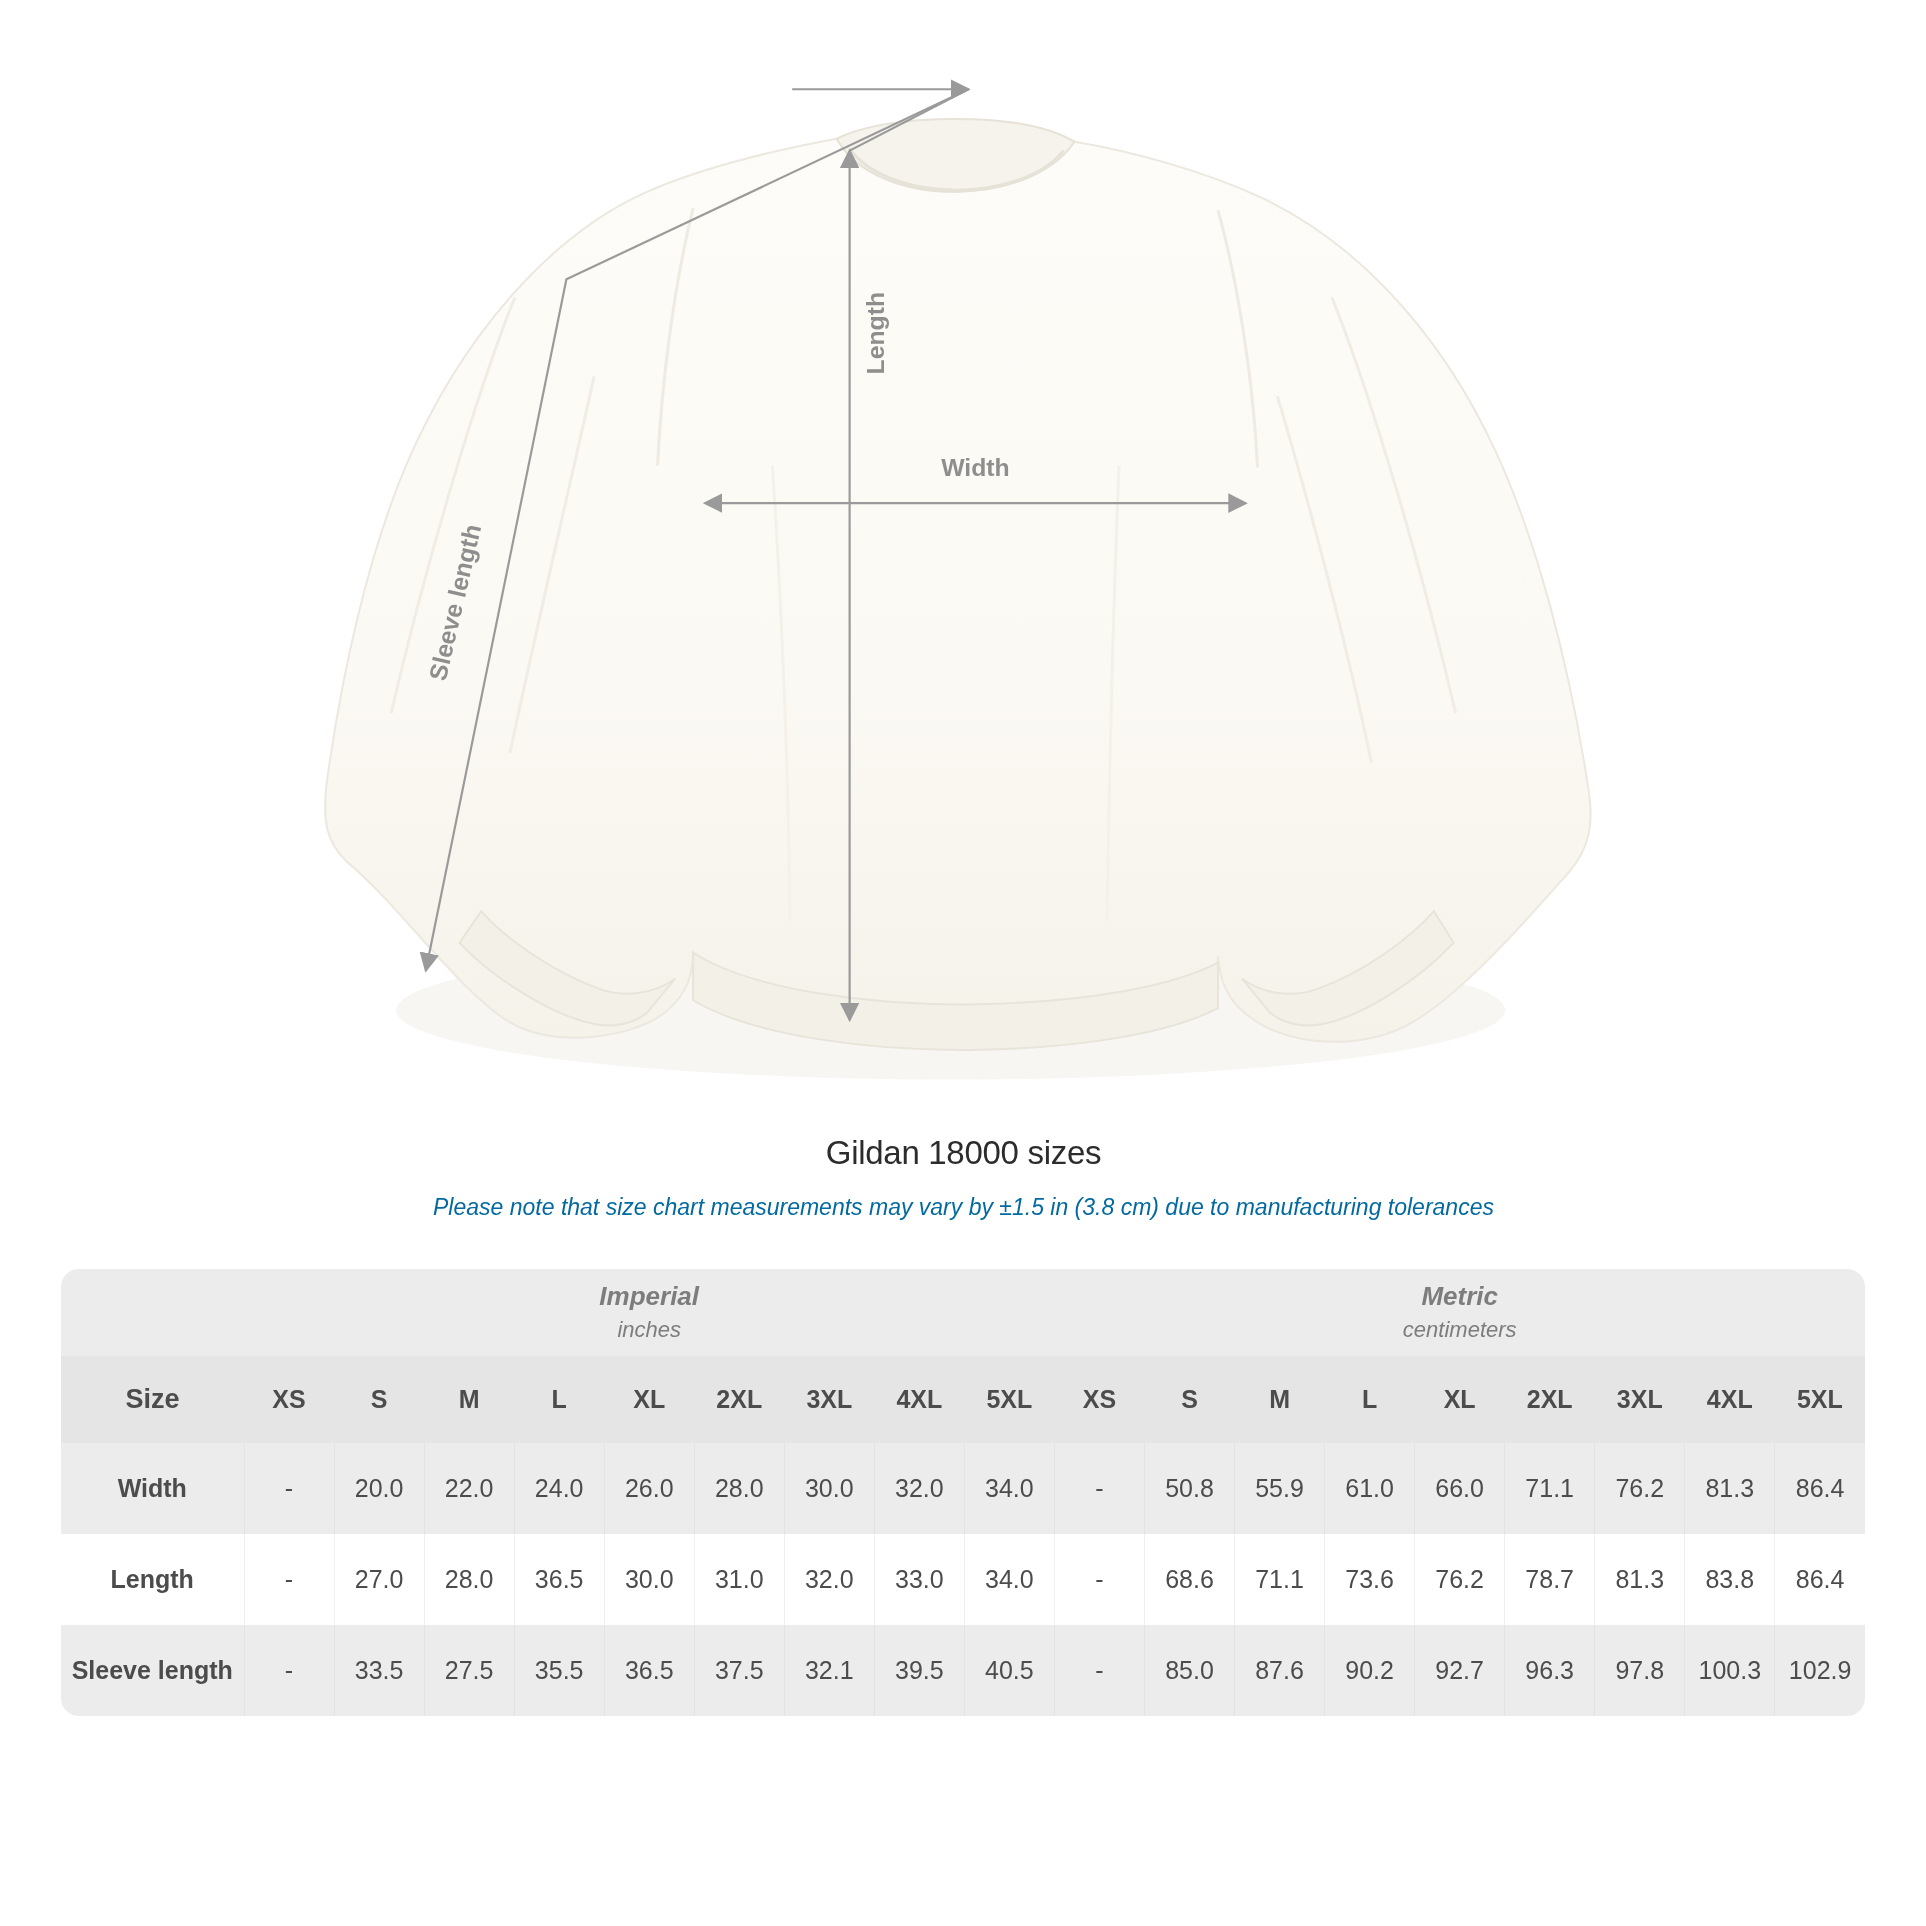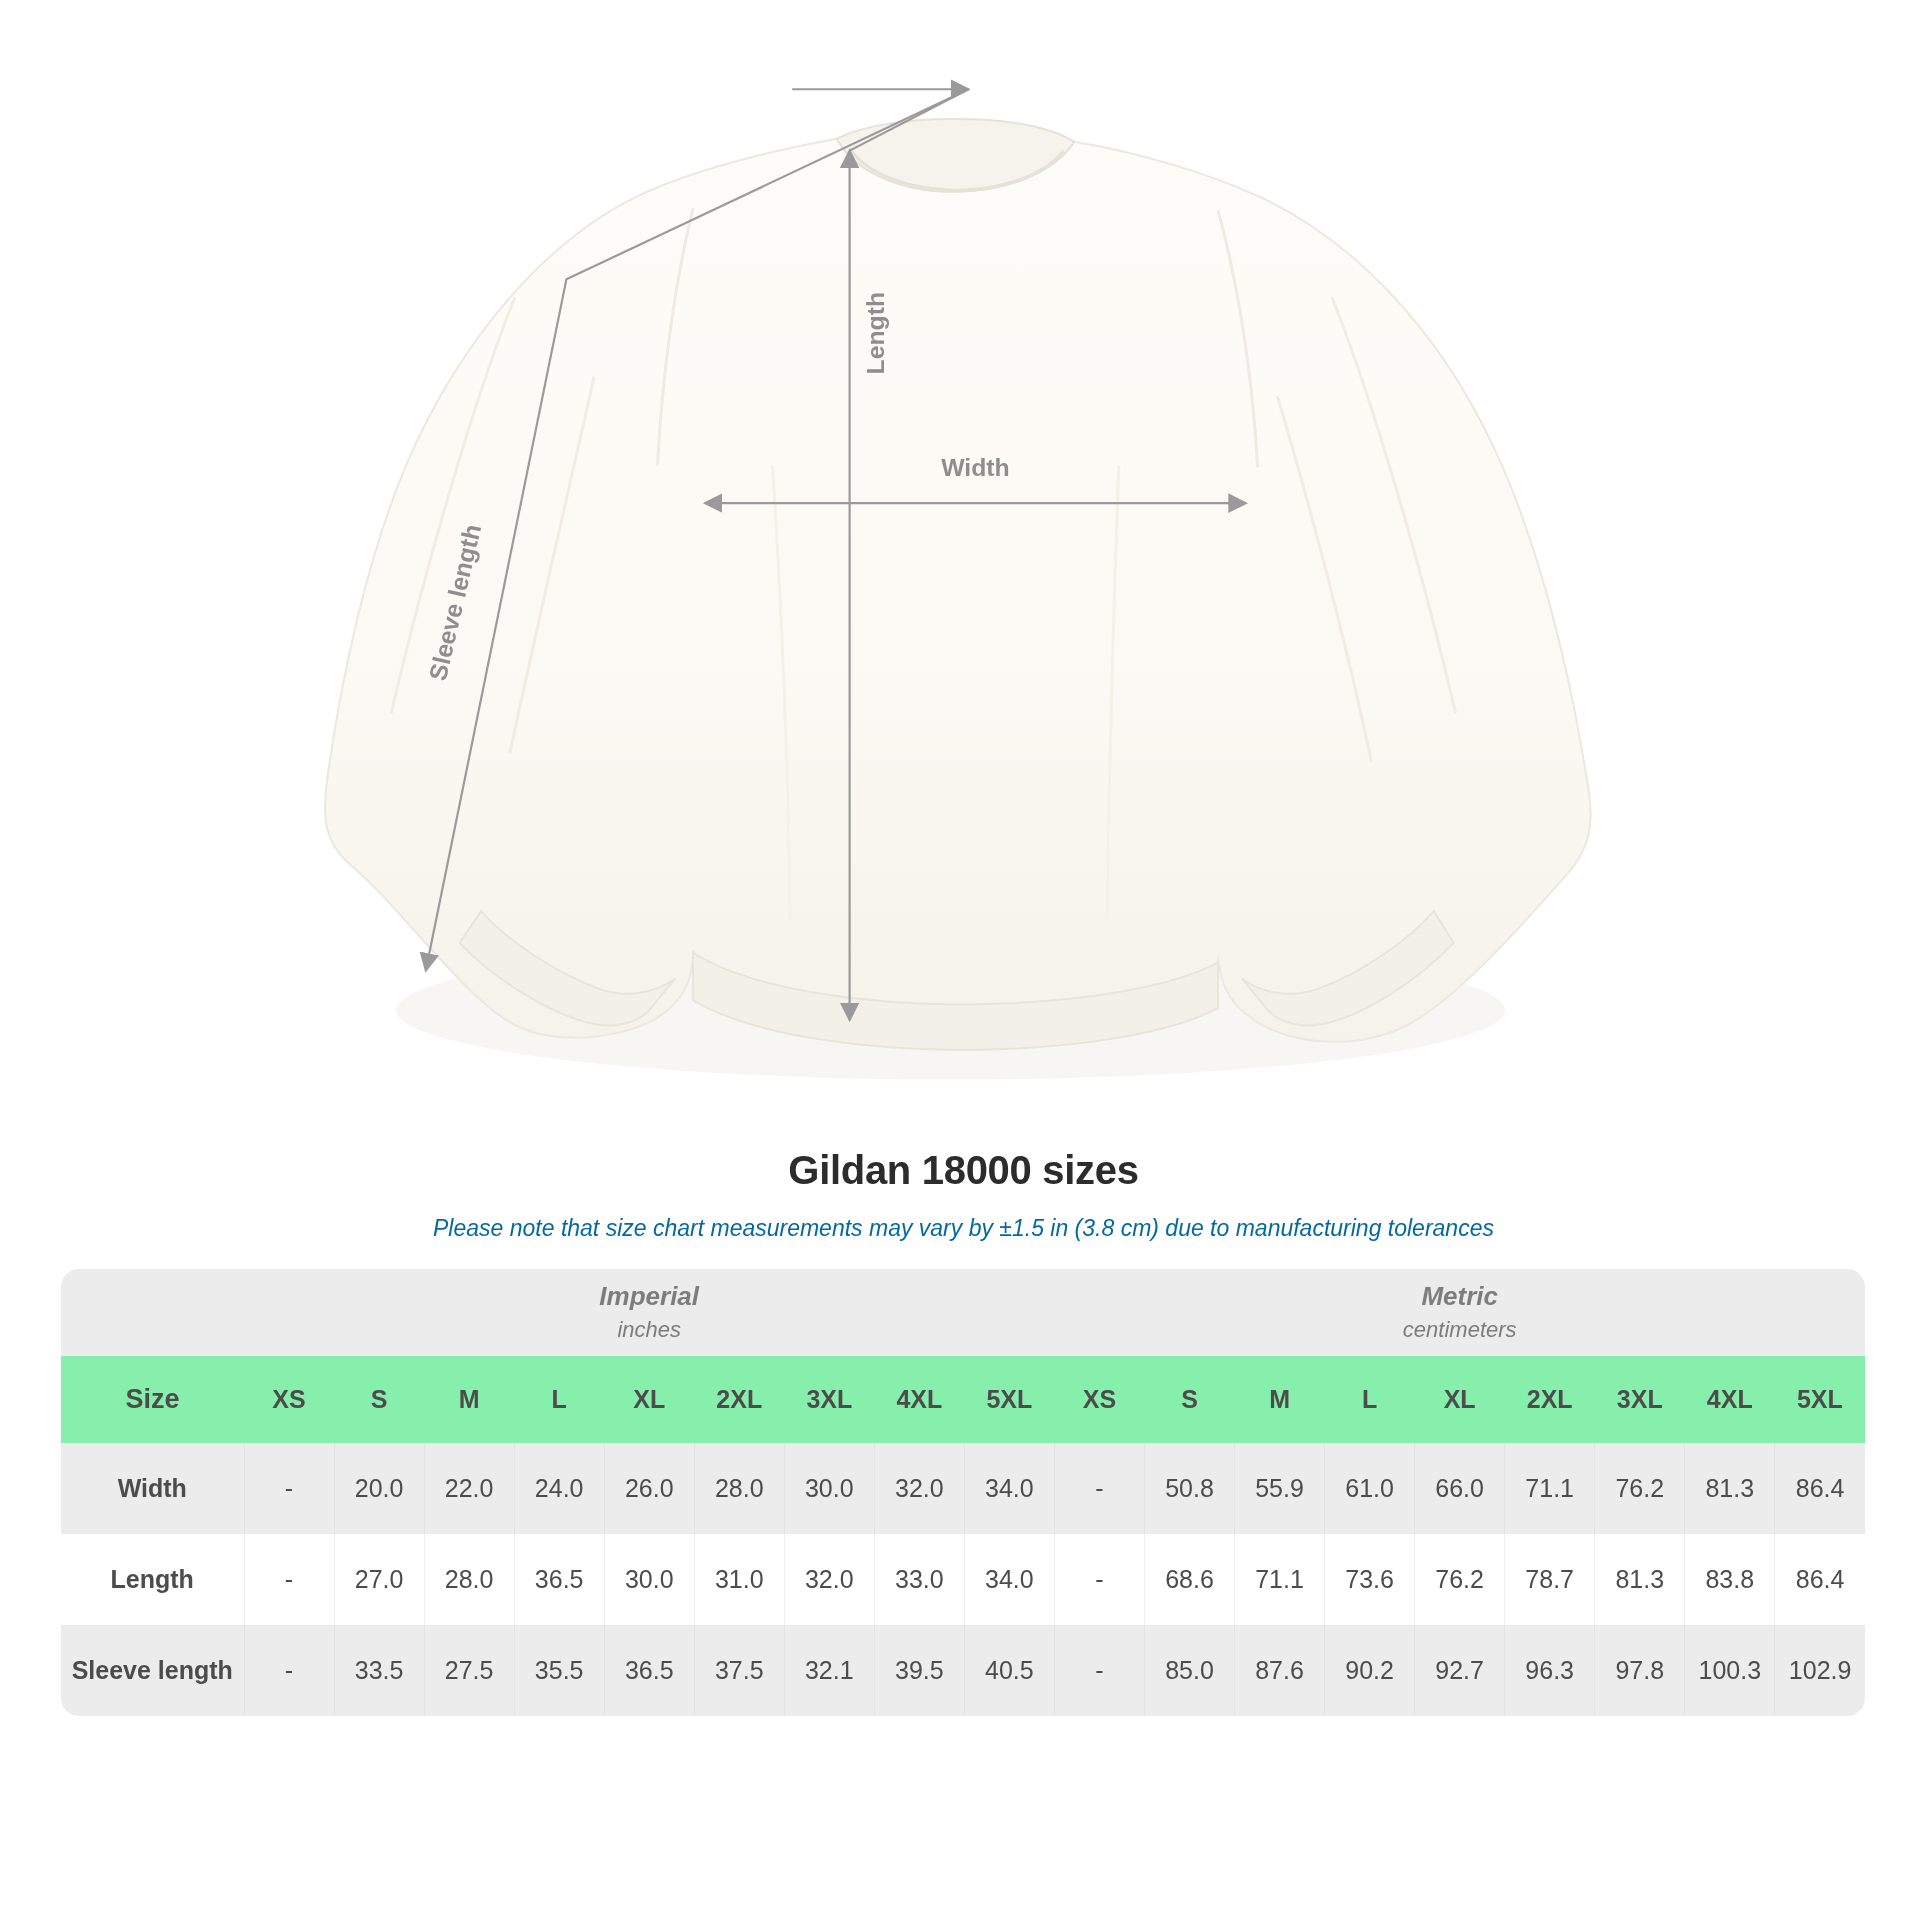--- a/index.html
+++ b/index.html
@@ -25,25 +25,25 @@
   #garment-svg { position: absolute; left: 0; top: 0; }
 
   
   #title-block {
     position: absolute;
     left: 0; top: 1134px;
     width: 1927px;
     text-align: center;
   }
   #chart-title {
-    font-size: 40px;
-    font-weight: bold;
+    font-size: 33px;
+    font-weight: normal;
     color: #2c2c2c;
     letter-spacing: -0.3px;
-    margin: 14px;
+    margin: 0;
     padding: 0;
   }
   #chart-note {
     font-size: 23px;
     font-style: italic;
     color: #0369a1;
     margin-top: 22px;
   }
 
   
@@ -82,21 +82,21 @@
     line-height: 1.1;
   }
   .unit-sub {
     font-size: 22px;
     font-style: italic;
     color: #7d7d7d;
     margin-top: 6px;
   }
   
   .size-row td {
-    background: #86efac;
+    background: #e5e5e5;
     font-weight: bold;
     font-size: 26px;
     color: #4c4c4c;
     height: 107px;
     border-right: 1px solid #eeeeee;
   }
   .size-row td:last-child { border-right: none; }
   .size-row td.rowlabel { font-size: 27px; }
 
   

